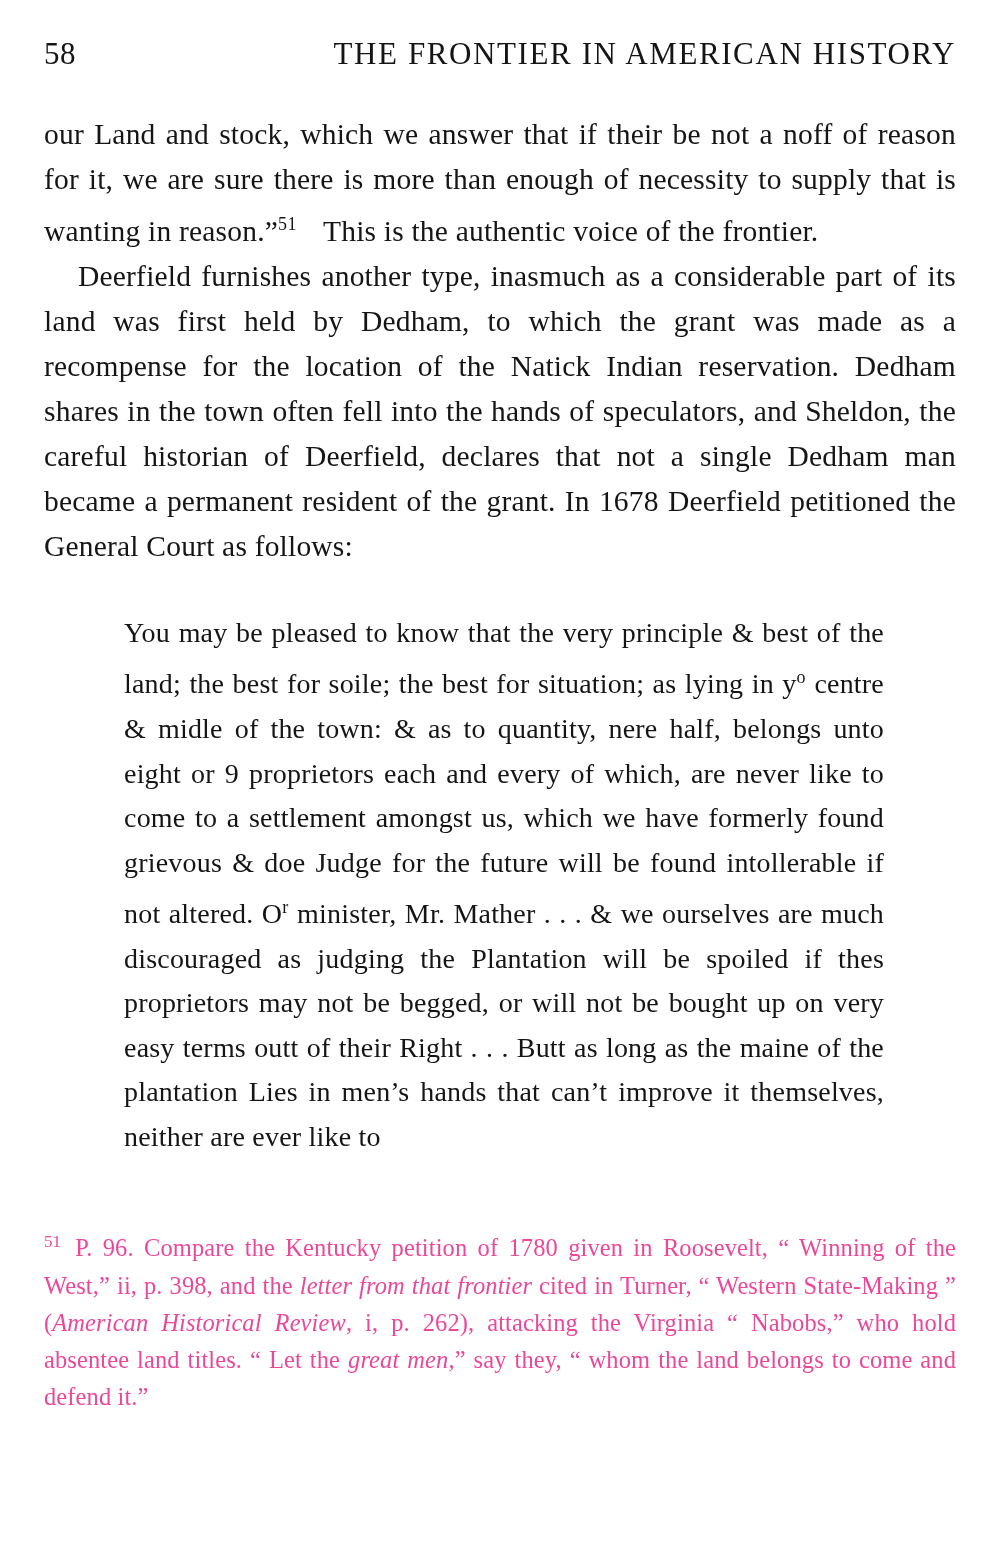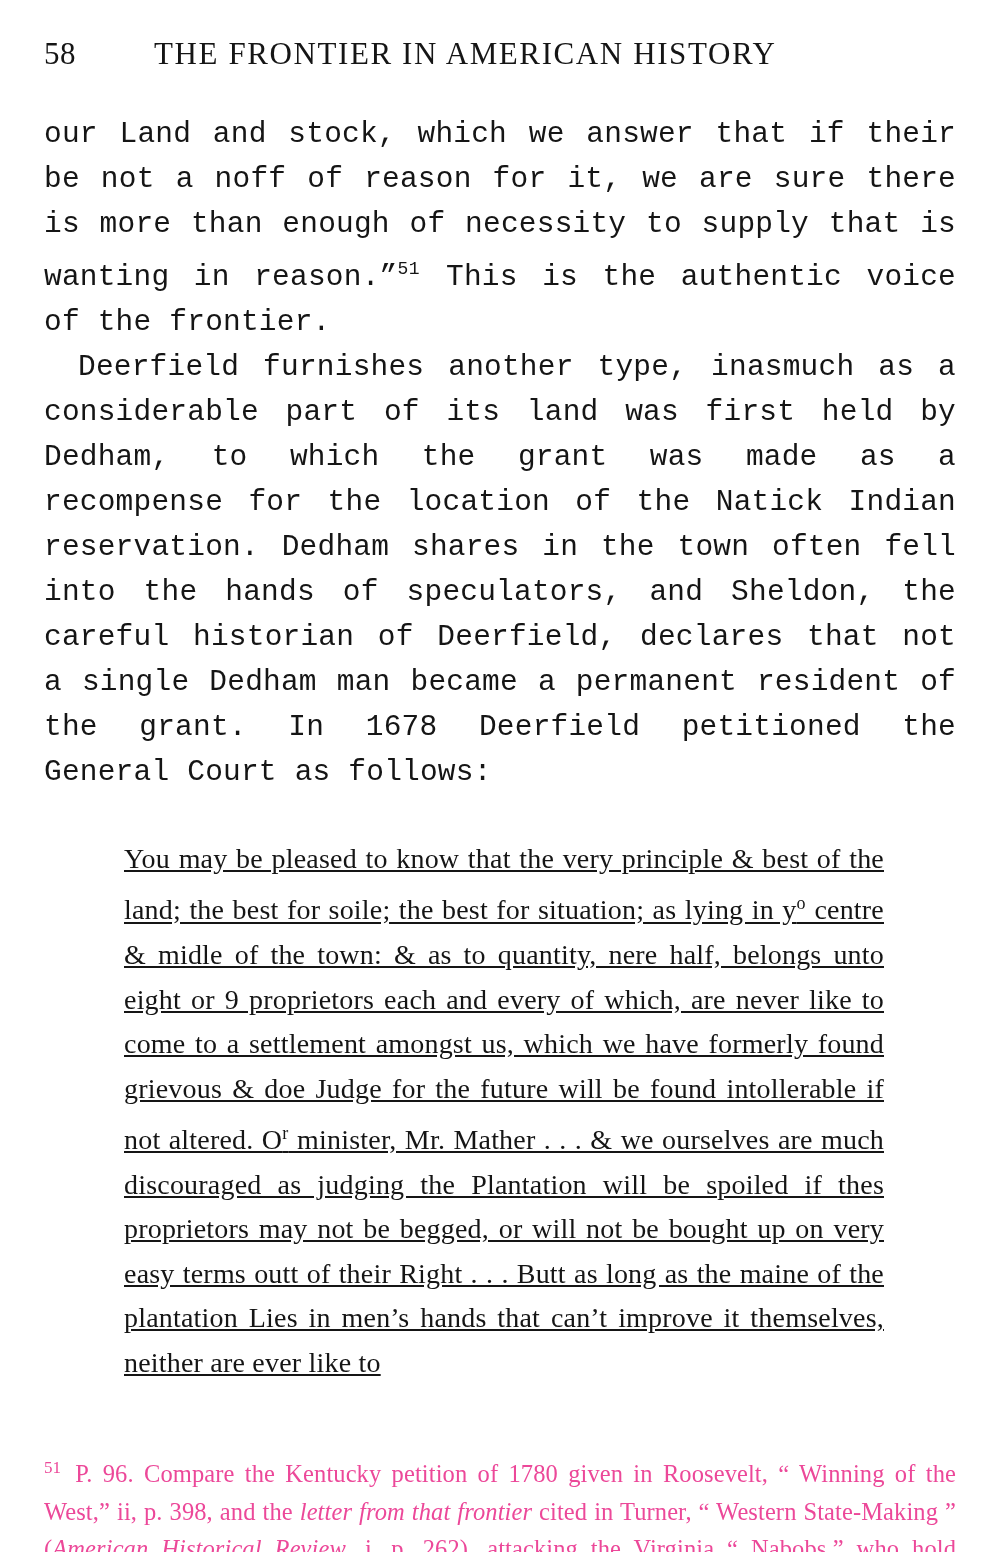--- a/index.html
+++ b/index.html
@@ -34,25 +34,24 @@
     color: #151515;
     width: 110px;
     flex: 0 0 110px;
   }
   .head-title {
     font-size: 31px;
     letter-spacing: 1.6px;
     color: #151515;
     white-space: nowrap;
     flex: 1 1 auto;
-    text-align: left;
+    text-align: right;
   }
   .body-area {
     padding: 40px 28px 0 28px;
-    font-family: Liberation Mono, monospace;
   }
   p.body-par {
     font-size: 29.5px;
     line-height: 45px;
     margin: 0;
     text-align: justify;
     text-justify: inter-word;
     color: #151515;
     letter-spacing: 0.2px;
   }
@@ -68,21 +67,20 @@
   .quote-block {
     margin: 42px 100px 0 108px;
   }
   .quote-block p {
     font-size: 28px;
     line-height: 44.5px;
     margin: 0;
     text-align: justify;
     color: #151515;
     letter-spacing: 0.2px;
-    text-decoration: underline;
   }
   .footnote-rule {
     margin: 34px 28px 0 28px;
     border: none;
     border-top: 0px solid #cccccc;
     height: 0;
   }
   .footnote {
     margin: 30px 28px 0 28px;
     font-size: 24.5px;

